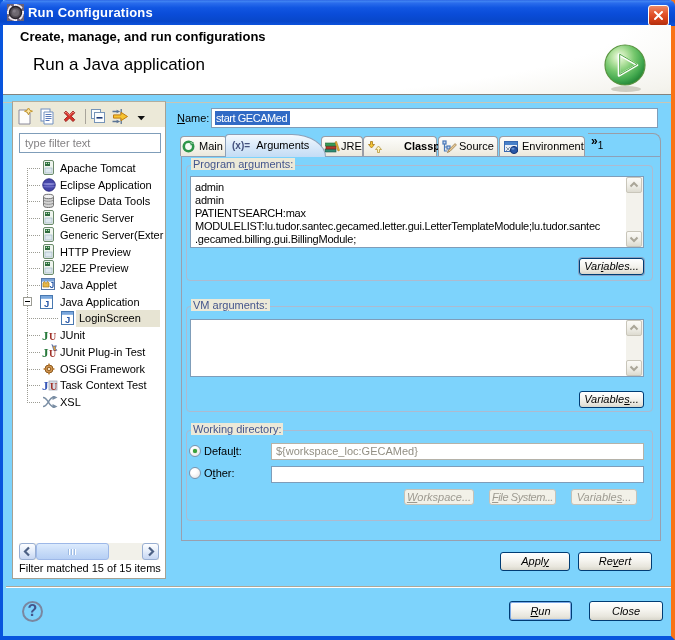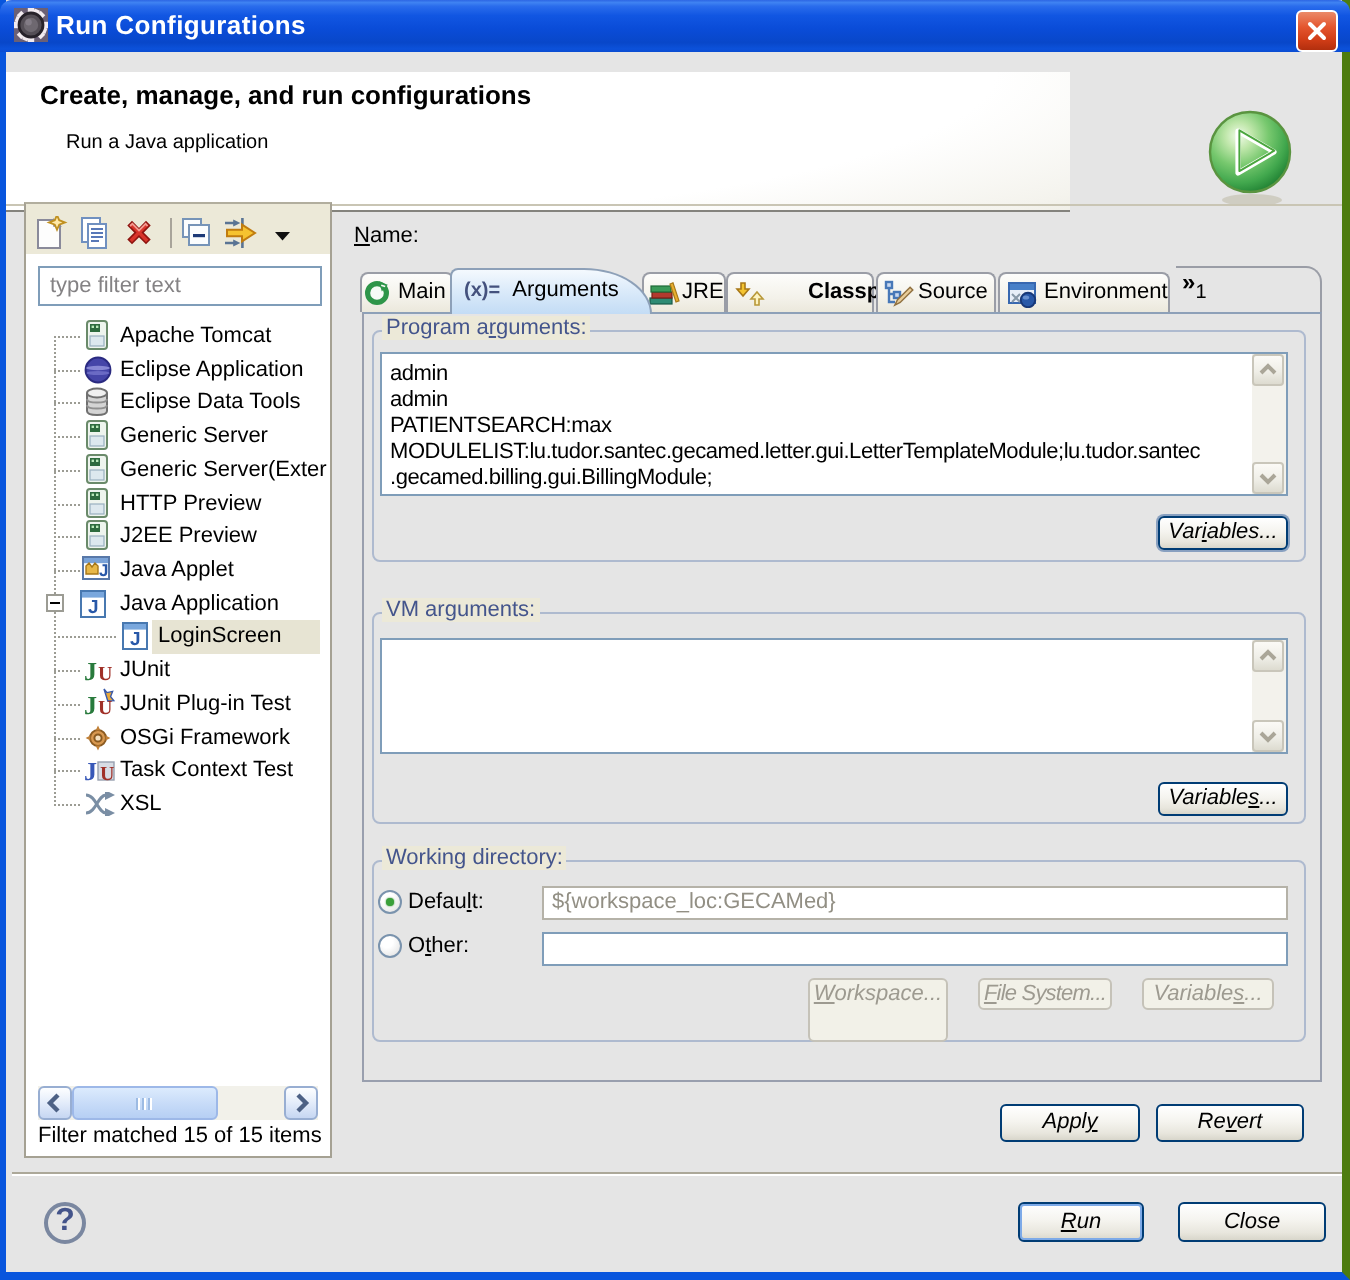--- a/index.html
+++ b/index.html
@@ -1,36 +1,36 @@
 <!DOCTYPE html>
 <html><head>
 <meta charset="utf-8">
 <style>
 * { margin:0; padding:0; box-sizing:border-box; }
 html,body { width:675px; height:640px; overflow:hidden; }
 body { font-family:"Liberation Sans", sans-serif; font-size:11px; color:#000; }
-#win { position:absolute; left:0; top:0; width:675px; height:640px; background:#e5e5e5;
-  border-left:3px solid #0855dd; border-right:4px solid #4d7c0f; border-bottom:4px solid #0855dd; }
+#win { position:absolute; left:0; top:0; width:675px; height:640px; background:#7dd3fc;
+  border-left:3px solid #0855dd; border-right:4px solid #f97316; border-bottom:4px solid #0855dd; }
 .abs { position:absolute; }
 
 
 #titlebar { position:absolute; left:-3px; top:0; width:675px; height:26px;
   background:linear-gradient(180deg,#2d66e4 0%,#3f83f2 5%,#2a6cec 12%,#1156e2 30%,#0a4cd8 55%,#0847c9 82%,#0c51da 94%,#0a4cd2 100%);
   border-radius:6px 6px 0 0; }
 #titletext { position:absolute; left:28px; top:5px; font-size:13px; font-weight:bold; color:#fff; letter-spacing:0.2px; }
 #closebtn { position:absolute; left:648px; top:5px; width:21px; height:21px; border-radius:3px;
   border:1px solid #fff; background:linear-gradient(180deg,#eb8a68 0%,#e4552e 40%,#cf3c16 75%,#b22f0e 100%); }
 #closebtn svg { position:absolute; left:3px; top:3px; }
 
 
-#header { position:absolute; left:0; top:36px; width:532px; height:70px;
+#header { position:absolute; left:0; top:25px; width:668px; height:70px;
   background:radial-gradient(135% 190% at 12% 0%, #ffffff 60%, #f4f3ed 80%, #e2e0d5 100%);
   border-bottom:1px solid #84837d; }
 #h1t { position:absolute; left:17px; top:4px; font-size:13px; font-weight:bold; }
-#h2t { position:absolute; left:30px; top:30px; font-size:10px; }
+#h2t { position:absolute; left:30px; top:30px; font-size:17px; }
 #sphere { position:absolute; left:599px; top:18px; }
 
 
 #lpanel { position:absolute; left:9px; top:101px; width:154px; height:478px;
   border:1px solid #a5a193; border-top-color:#b2ae9e; background:#fff; }
 #ltoolbar { position:absolute; left:0; top:0; width:152px; height:25px; background:#ece9d8; }
 #filterbox { position:absolute; left:15px; top:132px; width:142px; height:20px; background:#fff;
   border:1px solid #7f9db9; color:#848284; line-height:18px; padding-left:5px; }
 .trow { position:absolute; height:17px; line-height:17px; font-size:11px; white-space:nowrap; }
 .ticon { position:absolute; }
@@ -346,20 +346,23 @@
           </svg></div>
       <div class="sbtn2" style="left:123px;"><svg width="15" height="15" viewBox="0 0 15 15">
             <path d="M6 3.5 L10 7.5 L6 11.5" stroke="#4d6185" stroke-width="2.2" fill="none"></path>
           </svg></div>
     </div>
     <div id="fmatched">Filter matched 15 of 15 items</div>
   </div>
   <div id="helpbtn">?</div>
 
   <div id="namelbl"><u>N</u>ame:</div>
+  <div id="nameinput">
+      <span id="namesel">start GECAMed</span>
+    </div>
 
   <div id="foldertr"></div>
   <div class="tab" style="left:177px;width:47px;">
     <svg class="abs" style="left:1px;top:3px" width="13" height="13" viewBox="0 0 13 13">
         <circle cx="6.5" cy="6.5" r="4.7" fill="#f6fbf6" stroke="#2e9549" stroke-width="2.6"></circle>
         <path d="M7.5 0.8 l4.4 1.6 -3 3.4 z" fill="#2e9549"></path>
         <path d="M8.6 2.6 l2 0.7" stroke="#f6fbf6" stroke-width="0.8"></path>
       </svg>
     <span style="margin-left:18px;">Main</span>
   </div>
@@ -436,21 +439,21 @@
   <div class="grp" style="top:430px;height:91px;"></div>
   <div class="grplbl" style="left:188px;top:423px;">Working directory:</div>
   <div class="radio" style="left:186px;top:445px;">
       <div class="dot"></div>
     </div>
   <div class="abs" style="left:201px;top:445px;">Defau<u>l</u>t:</div>
   <div class="fld" style="left:268px;top:443px;width:373px;border:1px solid #b5b2a8;"><span style="color:#928f84">${workspace_loc:GECAMed}</span></div>
   <div class="radio" style="left:186px;top:467px;"></div>
   <div class="abs" style="left:201px;top:467px;">O<u>t</u>her:</div>
   <div class="fld" style="left:268px;top:466px;width:373px;border:1px solid #7f9db9;"></div>
-  <div class="btn dis" style="left:401px;top:489px;width:70px;height:32px;line-height:14px;"><u>W</u>orkspace...</div>
+  <div class="btn dis" style="left:401px;top:489px;width:70px;height:16px;line-height:14px;"><u>W</u>orkspace...</div>
   <div class="btn dis" style="left:486px;top:489px;width:67px;height:16px;line-height:14px;letter-spacing:-0.4px;"><u>F</u>ile System...</div>
   <div class="btn dis" style="left:568px;top:489px;width:66px;height:16px;line-height:14px;">Variable<u>s</u>...</div>
 
   <div id="sep1"></div>
     <div id="sep2"></div>
   <div class="btn" style="left:497px;top:552px;width:70px;height:19px;line-height:17px;">Appl<u>y</u></div>
   <div class="btn" style="left:575px;top:552px;width:74px;height:19px;line-height:17px;">Re<u>v</u>ert</div>
   <div class="btn" style="left:506px;top:601px;width:63px;height:20px;line-height:18px;box-shadow:inset 0 0 0 1px #7daae8;"><u>R</u>un</div>
   <div class="btn" style="left:586px;top:601px;width:74px;height:20px;line-height:18px;">Close</div>
 </div>

